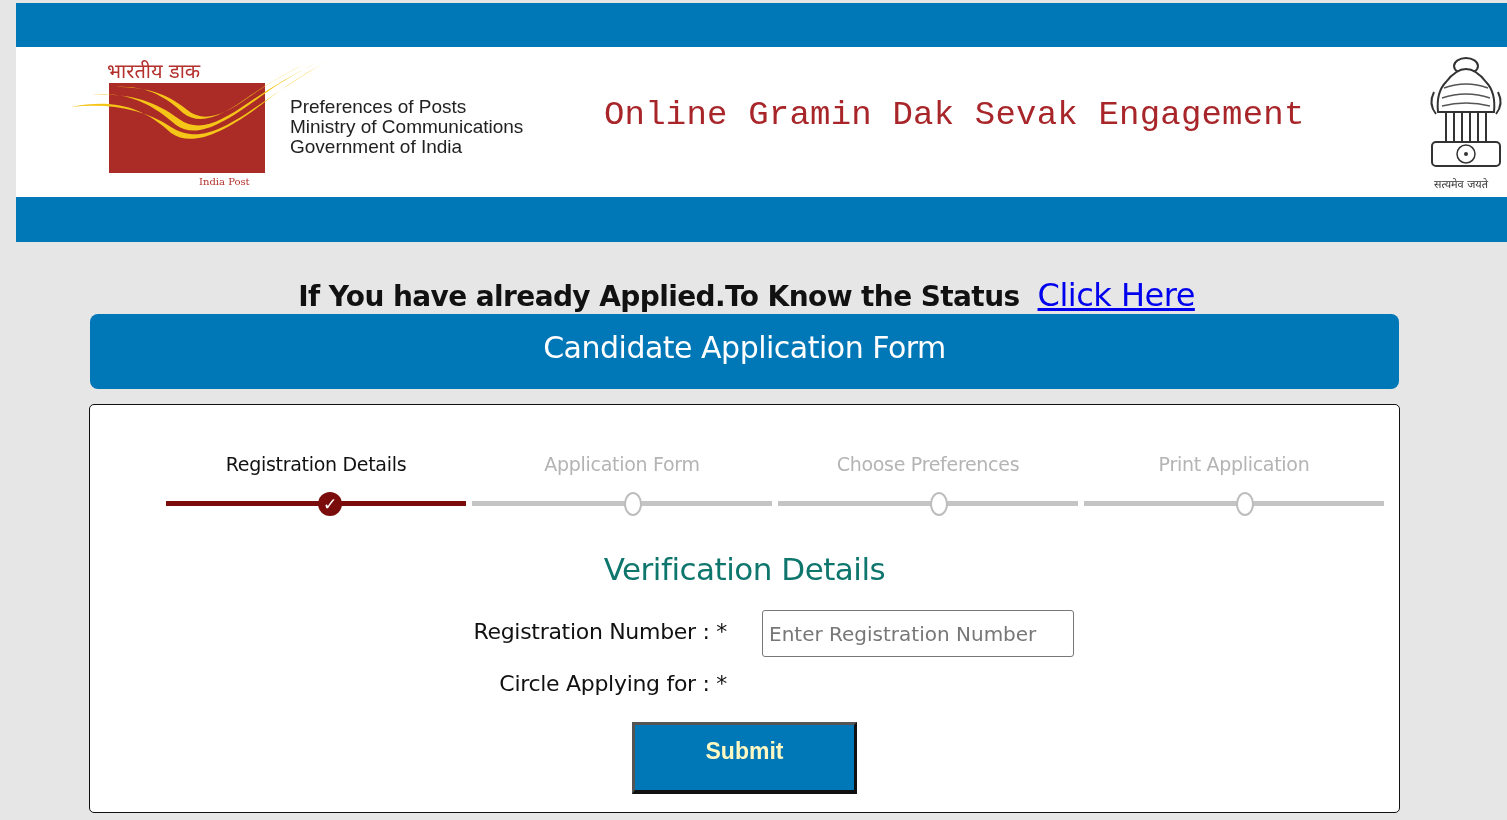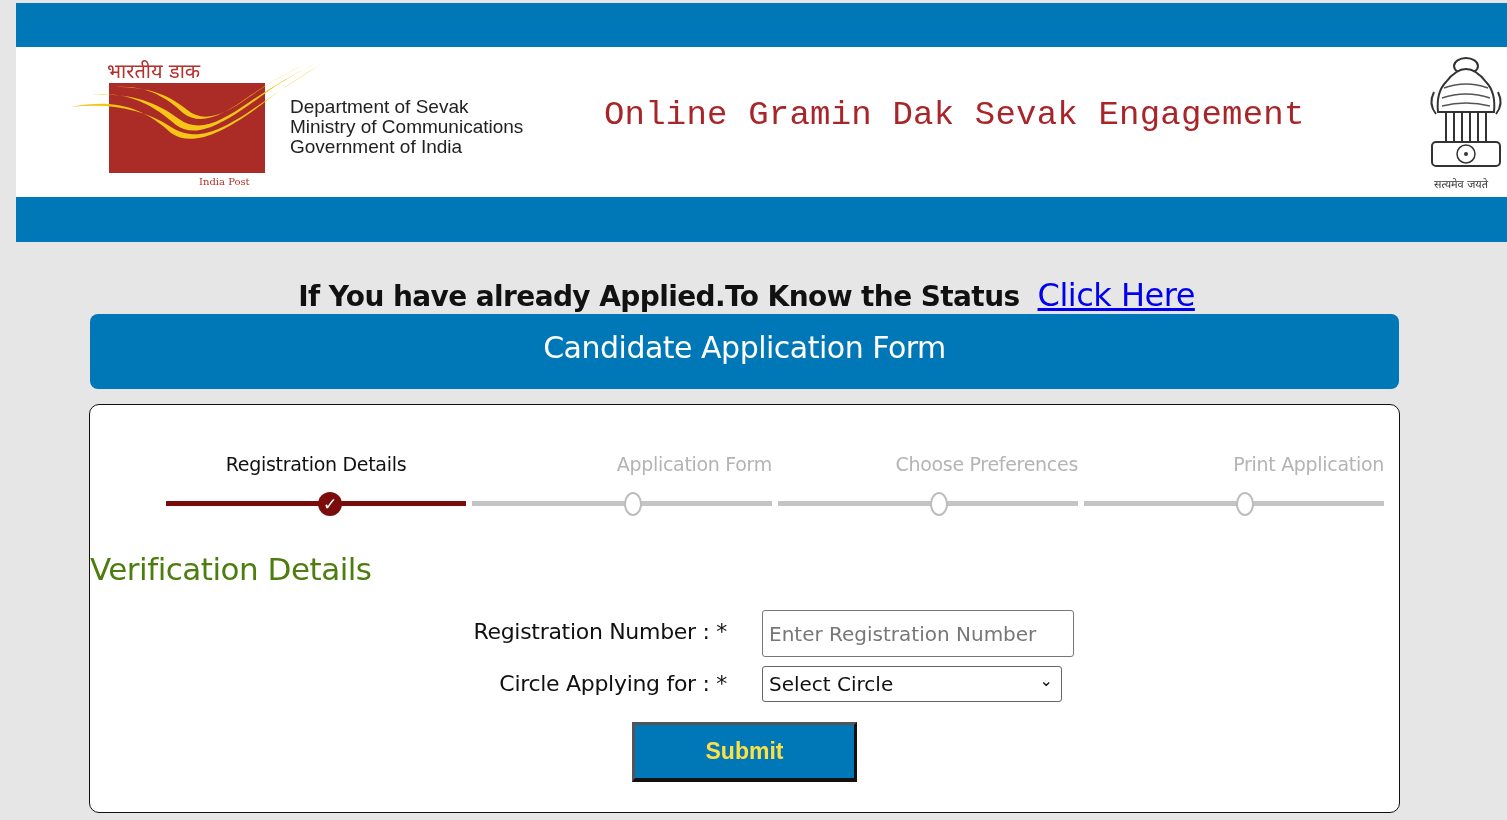--- a/index.html
+++ b/index.html
@@ -22,47 +22,47 @@
 
   .emblem { position: absolute; left: 1408px; top: 52px; width: 84px; height: 142px; }
   .emblem-motto { position: absolute; left: 1418px; top: 176px; font-family: "DejaVu Serif", serif; font-size: 11px; color: #333; }
 
   .status-line { position: absolute; left: 0; top: 256px; width: 1493px; text-align: center; font-family: "DejaVu Sans", sans-serif; font-weight: bold; font-size: 28px; color: #111; letter-spacing: -0.6px; margin-top: 20px; }
   .status-line a { color: #0000ee; text-decoration: underline; font-weight: normal; margin-left: 18px; font-size: 32px; letter-spacing: -0.5px; }
 
   .form-header { position: absolute; left: 90px; top: 314px; width: 1309px; height: 75px; background: #0077b6; border-radius: 8px; }
   .form-header-title { position: absolute; left: 0; top: 16px; width: 100%; text-align: center; color: #fff; font-size: 30px; font-family: "DejaVu Sans", sans-serif; letter-spacing: -0.5px; }
 
-  .card { position: absolute; left: 89px; top: 404px; width: 1311px; height: 409px; background: #fff; border: 1.5px solid #111; border-radius: 10px; }
+  .card { position: absolute; left: 89px; top: 404px; width: 1311px; height: 409px; background: #fff; border: 1.5px solid #111; border-radius: 5px; }
 
   .step { position: absolute; top: 0; width: 300px; height: 120px; }
   .step-label { position: absolute; left: 0; top: 48px; width: 100%; text-align: center; font-size: 19px; letter-spacing: -0.3px; }
   .step-bar { position: absolute; left: 0; top: 96px; width: 100%; height: 5px; }
   .step-dot { position: absolute; left: 148px; top: 87px; width: 24px; height: 24px; border-radius: 50%; }
   .step.active .step-label { color: #111; }
   .step.active .step-bar { background: #7a0c0c; }
   .step.active .step-dot { background: #7a0c0c; color: #fff; font-size: 17px; text-align: center; line-height: 24px; }
-  .step.pending .step-label { color: #b4b4b4; text-align: right; }
+  .step.pending .step-label { color: #b4b4b4; }
   .step.pending .step-bar { background: #c4c4c4; }
   .step.pending .step-dot { background: #fff; border: 2.5px solid #bdbdbd; width: 18px; height: 24px; border-radius: 9px/12px; left: 152px; }
 
-  .section-title { position: absolute; left: 0; top: 146px; width: 100%; font-size: 31px; color: #4d7c0f; letter-spacing: -0.5px; }
+  .section-title { position: absolute; left: 0; top: 146px; width: 100%; text-align: center; font-size: 31px; color: #0f766e; letter-spacing: -0.5px; }
 
   .field-label { position: absolute; right: 672px; font-size: 22px; color: #111; text-align: right; white-space: nowrap; letter-spacing: -0.3px; }
   .reg-label { top: 214px; }
   .circle-label { top: 266px; }
 
   .reg-input { position: absolute; left: 672px; top: 205px; width: 312px; height: 47px; border: 1px solid #777; border-radius: 3px; font-size: 20px; padding: 0 6px; font-family: "DejaVu Sans", sans-serif; color: #111; background: #fff; }
   .reg-input::placeholder { color: #777; }
 
   .circle-select { position: absolute; left: 672px; top: 261px; width: 300px; height: 36px; border: 1px solid #666; border-radius: 3px; background: #fff; font-size: 20px; padding: 3px 6px; font-family: "DejaVu Sans", sans-serif; color: #111; }
   .select-value { position: absolute; left: 6px; top: 5px; }
   .chevron { position: absolute; right: 8px; top: 4px; font-size: 16px; }
 
-  .submit-btn { position: absolute; left: 542px; top: 317px; width: 225px; height: 60px; background: #0077b6; color: #fde047; font-family: "Liberation Sans", sans-serif; font-weight: bold; font-size: 23px; border-top: 3px solid #555; border-left: 3px solid #555; border-right: 3px solid #111; border-bottom: 4px solid #111; text-align: center; line-height: 53px; }
+  .submit-btn { position: absolute; left: 542px; top: 317px; width: 225px; height: 72px; background: #0077b6; color: #fef9c3; font-family: "Liberation Sans", sans-serif; font-weight: bold; font-size: 23px; border-top: 3px solid #555; border-left: 3px solid #555; border-right: 3px solid #111; border-bottom: 4px solid #111; text-align: center; line-height: 53px; }
 </style>
 </head>
 <body>
 
 <div class="header-wrap">
   <div class="band-top"></div>
   <div class="band-white"></div>
   <div class="band-bottom"></div>
 
   <div class="logo">
@@ -70,21 +70,21 @@
     <svg class="logo-swoosh" viewBox="0 0 260 130">
       <path d="M0 52 C40 44, 70 50, 100 78 C120 92, 150 80, 190 50 C215 30, 240 15, 258 5 C235 18, 210 35, 185 52 C150 76, 125 88, 100 72 C72 54, 40 48, 0 52 Z" fill="#f5c518"></path>
       <path d="M20 40 C55 36, 80 48, 105 70 C125 84, 150 70, 185 45 C205 30, 225 18, 245 8 C222 20, 200 32, 180 46 C148 68, 128 78, 108 64 C82 44, 55 38, 20 40 Z" fill="#f5c518"></path>
       <path d="M45 32 C75 30, 95 42, 112 58 C130 72, 152 60, 180 40 C198 28, 215 18, 232 10 C212 20, 195 30, 178 42 C150 62, 132 68, 115 54 C95 38, 75 32, 45 32 Z" fill="#f5c518"></path>
     </svg>
     <div class="logo-hindi">भारतीय डाक</div>
     <div class="logo-indiapost">India Post</div>
   </div>
 
   <div class="dept">
-    <div>Department of Sevak</div>
+    <div>Preferences of Posts</div>
     <div>Ministry of Communications</div>
     <div>Government of India</div>
   </div>
 
   <div class="site-title">Online Gramin Dak Sevak Engagement</div>
 
   <svg class="emblem" viewBox="0 0 84 142">
     <ellipse cx="42" cy="14" rx="12" ry="8" fill="none" stroke="#333" stroke-width="2"></ellipse>
     <path d="M22 30 Q42 4 62 30 Q72 40 70 60 L14 60 Q12 40 22 30 Z" fill="#fff" stroke="#333" stroke-width="2"></path>
     <path d="M10 40 Q4 52 12 62 M74 40 Q80 52 72 62" fill="none" stroke="#333" stroke-width="2"></path>
@@ -128,19 +128,15 @@
     <div class="step-bar"></div>
     <div class="step-dot" style="left:152px;"></div>
   </div>
 
   <div class="section-title">Verification Details</div>
 
   <div class="field-label reg-label">Registration Number : *</div>
   <input class="reg-input" type="text" placeholder="Enter Registration Number" style="">
 
   <div class="field-label circle-label">Circle Applying for : *</div>
-  <div class="circle-select">
-    <span class="select-value">Select Circle</span>
-    <span class="chevron">⌄</span>
-  </div>
 
   <div class="submit-btn">Submit</div>
 </div>
 
 </body></html>

